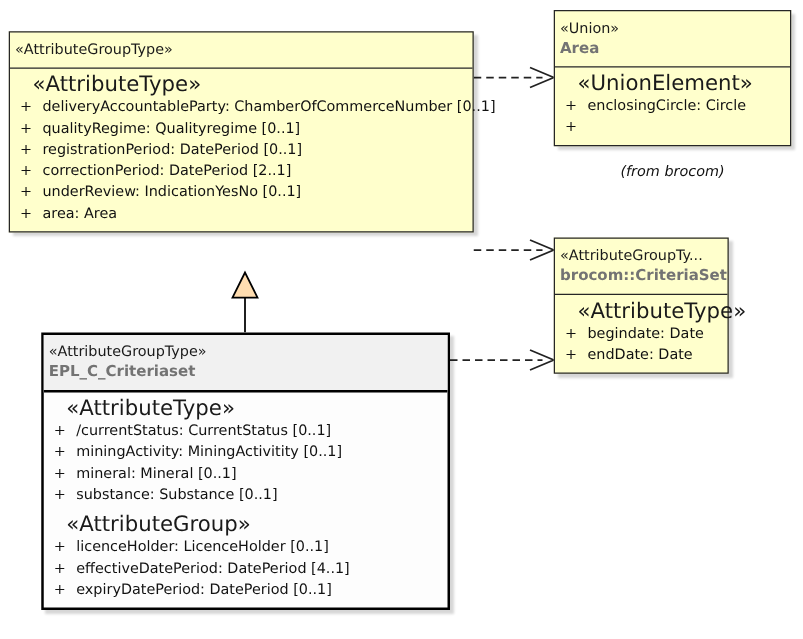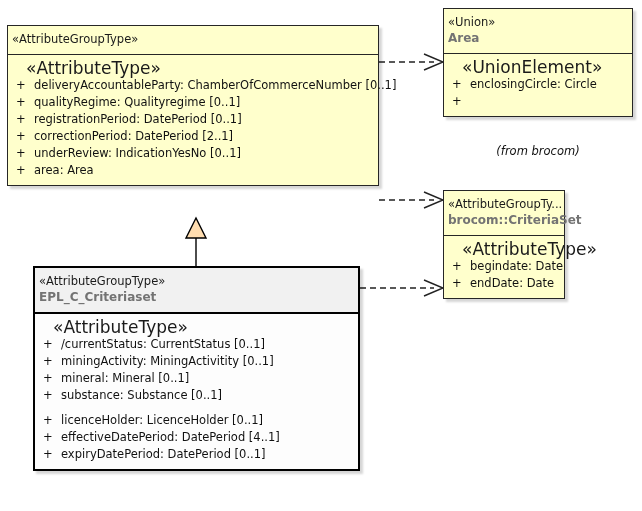--- a/index.html
+++ b/index.html
@@ -172,23 +172,23 @@
       <div class="attr-row">
         <span class="attr-vis">+</span>
         <span class="attr-text">enclosingCircle: Circle</span>
       </div>
       <div class="attr-row">
         <span class="attr-vis">+</span>
       </div>
     </div>
   </div>
 
-  <div class="from-note" style="left:443px; top:144px; width:190px;">(from brocom)</div>
-
-  <div class="uml-class" style="left:443px; top:190px; width:122px;">
+  <div class="from-note" style="left:443px; top:130px; width:190px;">(from brocom)</div>
+
+  <div class="uml-class" style="left:443px; top:190px; width:140px;">
     <div class="class-header">
       <div class="stereotype">«AttributeGroupTy...</div>
       <div class="class-name">brocom::CriteriaSet</div>
     </div>
     <div class="compartment">
       <div class="group-stereotype">«AttributeType»</div>
       <div class="attr-row">
         <span class="attr-vis">+</span>
         <span class="attr-text">begindate: Date</span>
       </div>
@@ -217,20 +217,21 @@
       <div class="attr-row">
         <span class="attr-vis">+</span>
         <span class="attr-text">mineral: Mineral [0..1]</span>
       </div>
       <div class="attr-row">
         <span class="attr-vis">+</span>
         <span class="attr-text">substance: Substance [0..1]</span>
       </div>
     </div>
     <div class="compartment">
+      <div class="group-stereotype">«AttributeGroup»</div>
       <div class="attr-row">
         <span class="attr-vis">+</span>
         <span class="attr-text">licenceHolder: LicenceHolder [0..1]</span>
       </div>
       <div class="attr-row">
         <span class="attr-vis">+</span>
         <span class="attr-text">effectiveDatePeriod: DatePeriod [4..1]</span>
       </div>
       <div class="attr-row">
         <span class="attr-vis">+</span>

